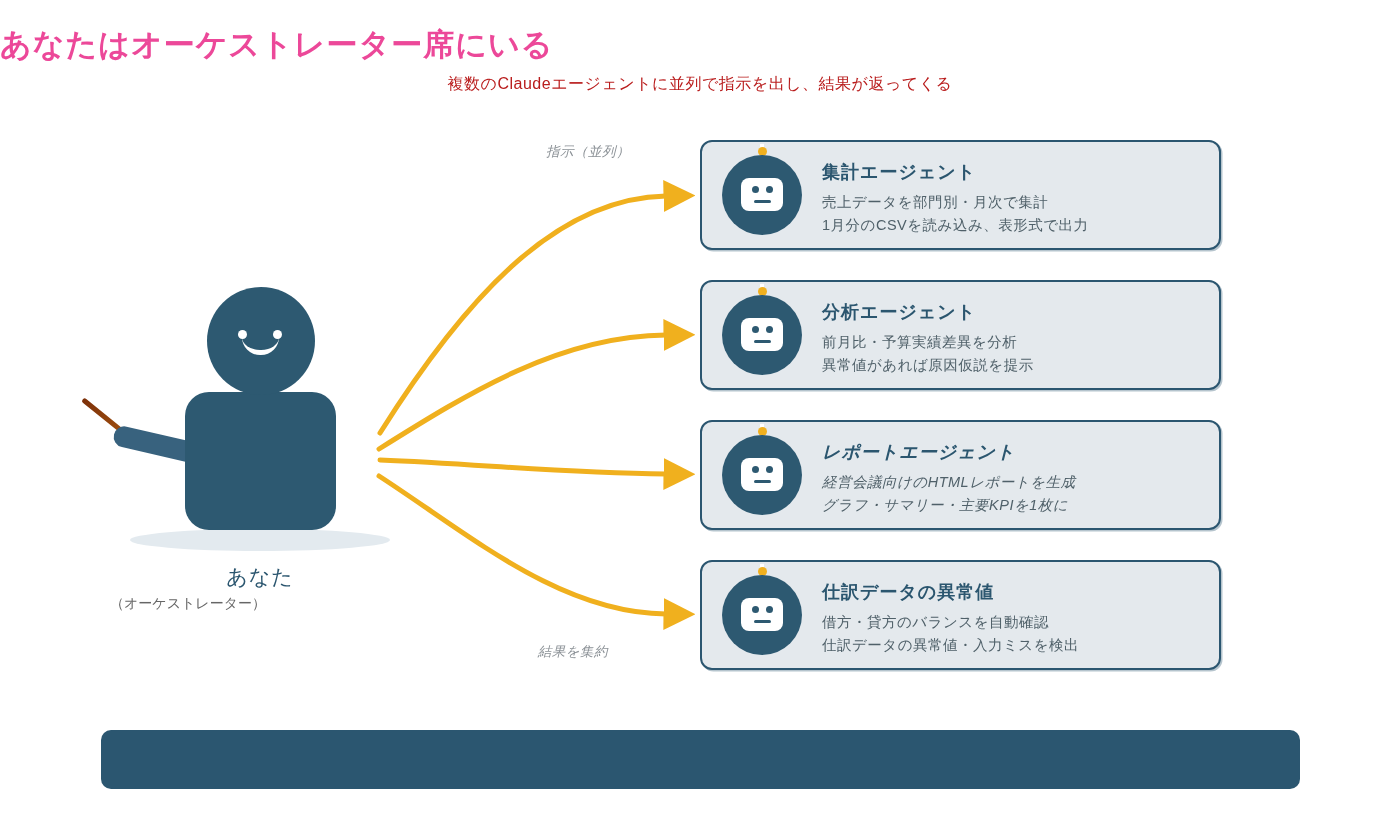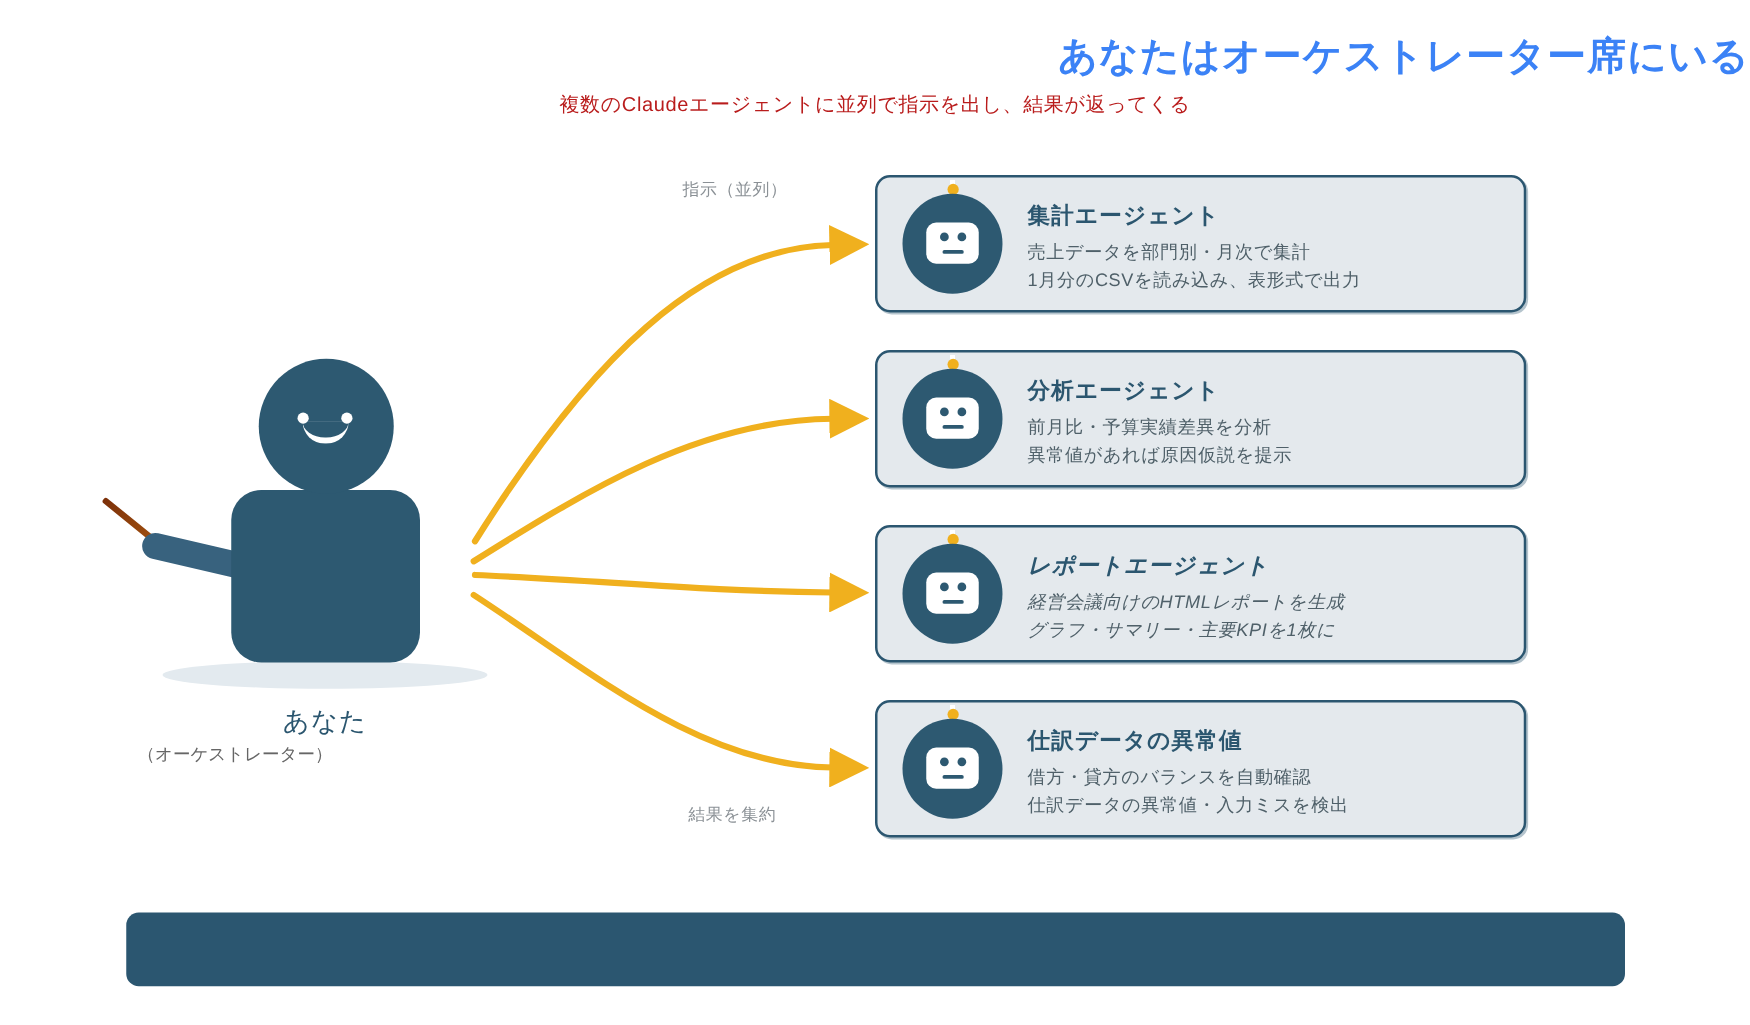--- a/index.html
+++ b/index.html
@@ -10,25 +10,25 @@
     width: 1400px;
     height: 820px;
     background: #ffffff;
     overflow: hidden;
     margin: 0 auto;
   }
   
   .title {
     position: absolute;
     top: 24px; left: 0; width: 100%;
-    text-align: right;
+    text-align: left;
     font-size: 31px;
     font-weight: 700;
     letter-spacing: 1px;
-    color: #3b82f6;
+    color: #ec4899;
   }
   .subtitle {
     position: absolute;
     top: 74px; left: 0; width: 100%;
     text-align: center;
     font-size: 16px;
     color: #b91c1c;
     letter-spacing: 0.5px;
   }
   
@@ -93,25 +93,26 @@
     font-size: 14px;
     color: #666666;
   }
   
   .arrows { position: absolute; left: 0; top: 0; pointer-events: none; }
   .flow-label {
     position: absolute;
     width: 150px;
     text-align: right;
     font-size: 13.5px;
+    font-style: italic;
     color: #8b9196;
     letter-spacing: 0.5px;
   }
   .flow-label-top    { left: 480px; top: 143px; }
-  .flow-label-bottom { left: 471px; top: 643px; text-align: right; }
+  .flow-label-bottom { left: 458px; top: 643px; text-align: right; }
   
   .card {
     position: absolute;
     left: 700px;
     width: 521px; height: 110px;
     background: #e4e9ed;
     border: 2px solid #2b5670;
     border-radius: 12px;
     box-shadow: 1.5px 1.5px 0 rgba(43, 86, 112, 0.35);
   }

